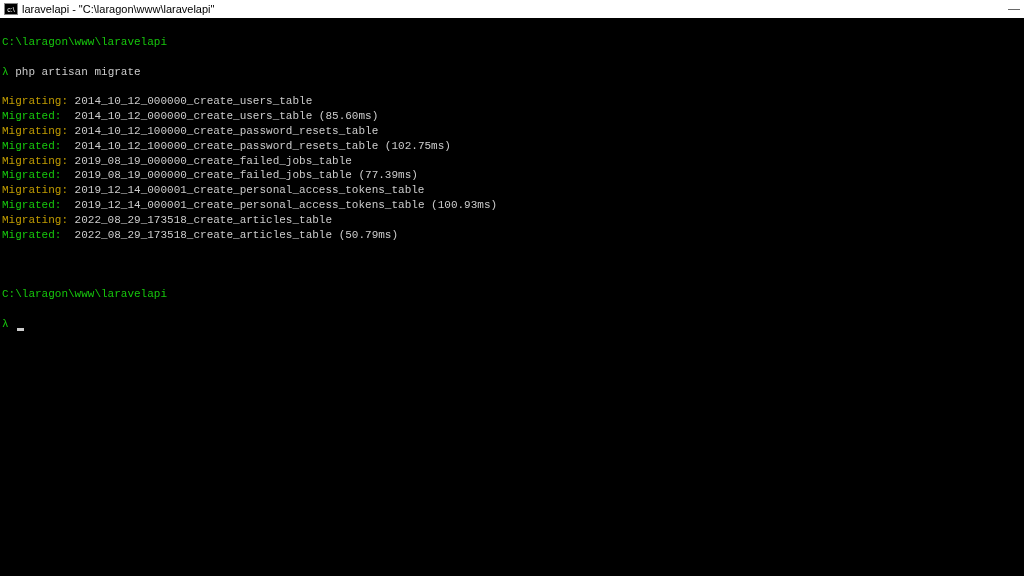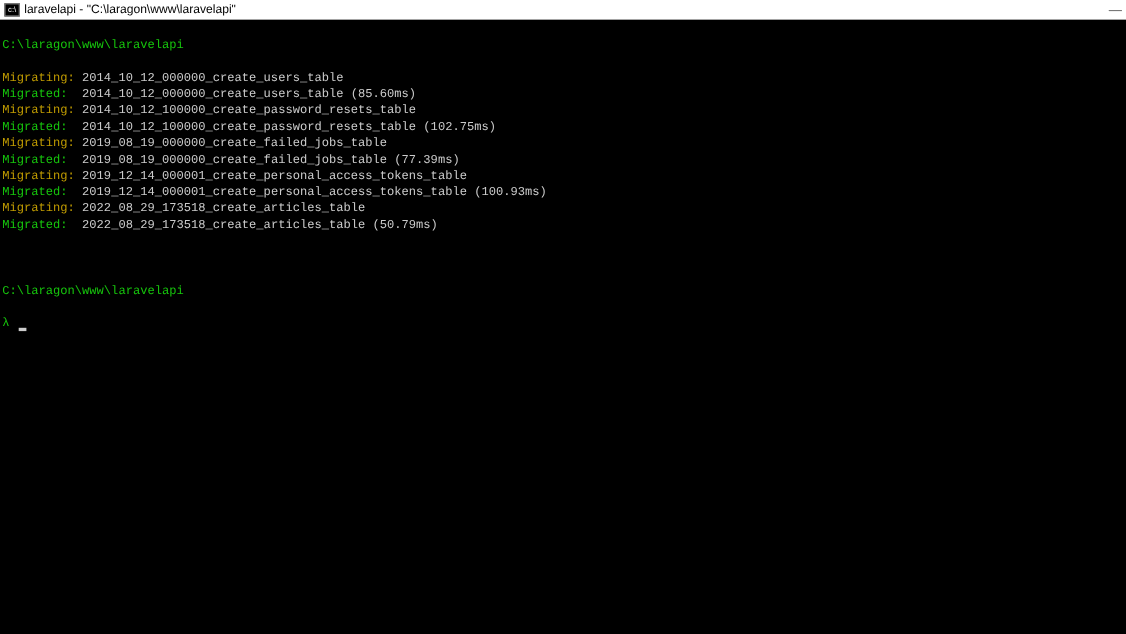--- a/index.html
+++ b/index.html
@@ -80,17 +80,18 @@
     <span class="titlebar-icon">c:\</span>
     <span>laravelapi - "C:\laragon\www\laravelapi"</span>
   </div>
   <div class="titlebar-controls">
     <span>—</span>
   </div>
 </div>
 
 <div class="terminal">
 <span class="line"><span class="green">C:\laragon\www\laravelapi</span></span>
+<span class="line"><span class="green">λ</span><span class="white"> php artisan migrate</span></span>
 <span id="rows-container"><span class="line"><span class="yellow">Migrating:</span><span class="white"> 2014_10_12_000000_create_users_table</span></span><span class="line"><span class="green">Migrated:</span><span class="white">  2014_10_12_000000_create_users_table (85.60ms)</span></span><span class="line"><span class="yellow">Migrating:</span><span class="white"> 2014_10_12_100000_create_password_resets_table</span></span><span class="line"><span class="green">Migrated:</span><span class="white">  2014_10_12_100000_create_password_resets_table (102.75ms)</span></span><span class="line"><span class="yellow">Migrating:</span><span class="white"> 2019_08_19_000000_create_failed_jobs_table</span></span><span class="line"><span class="green">Migrated:</span><span class="white">  2019_08_19_000000_create_failed_jobs_table (77.39ms)</span></span><span class="line"><span class="yellow">Migrating:</span><span class="white"> 2019_12_14_000001_create_personal_access_tokens_table</span></span><span class="line"><span class="green">Migrated:</span><span class="white">  2019_12_14_000001_create_personal_access_tokens_table (100.93ms)</span></span><span class="line"><span class="yellow">Migrating:</span><span class="white"> 2022_08_29_173518_create_articles_table</span></span><span class="line"><span class="green">Migrated:</span><span class="white">  2022_08_29_173518_create_articles_table (50.79ms)</span></span></span>
 <span class="line">&nbsp;</span>
 <span class="line"><span class="green">C:\laragon\www\laravelapi</span></span>
 <span class="line"><span class="green">λ</span><span class="white"> <span class="cursor"></span></span></span>
 </div>
 
 </body></html>

